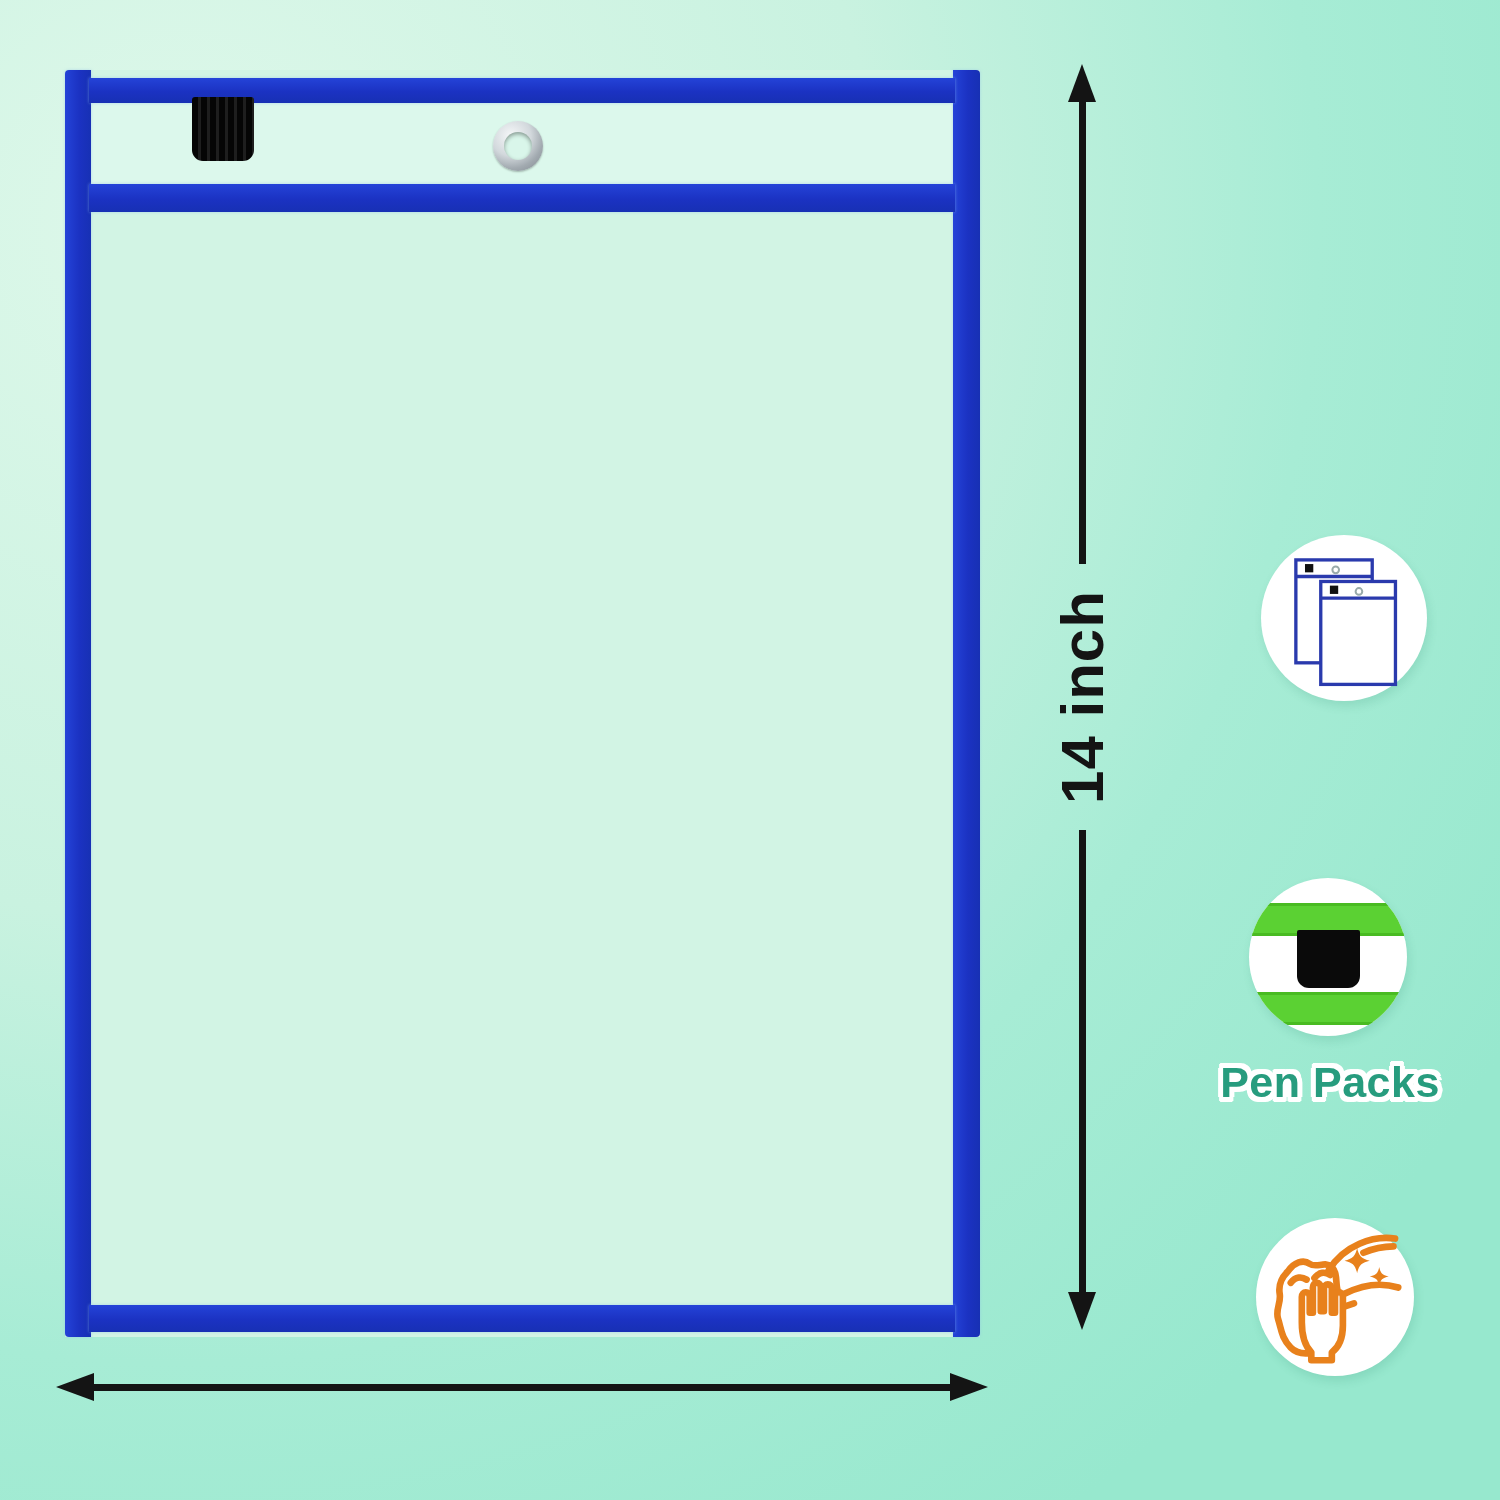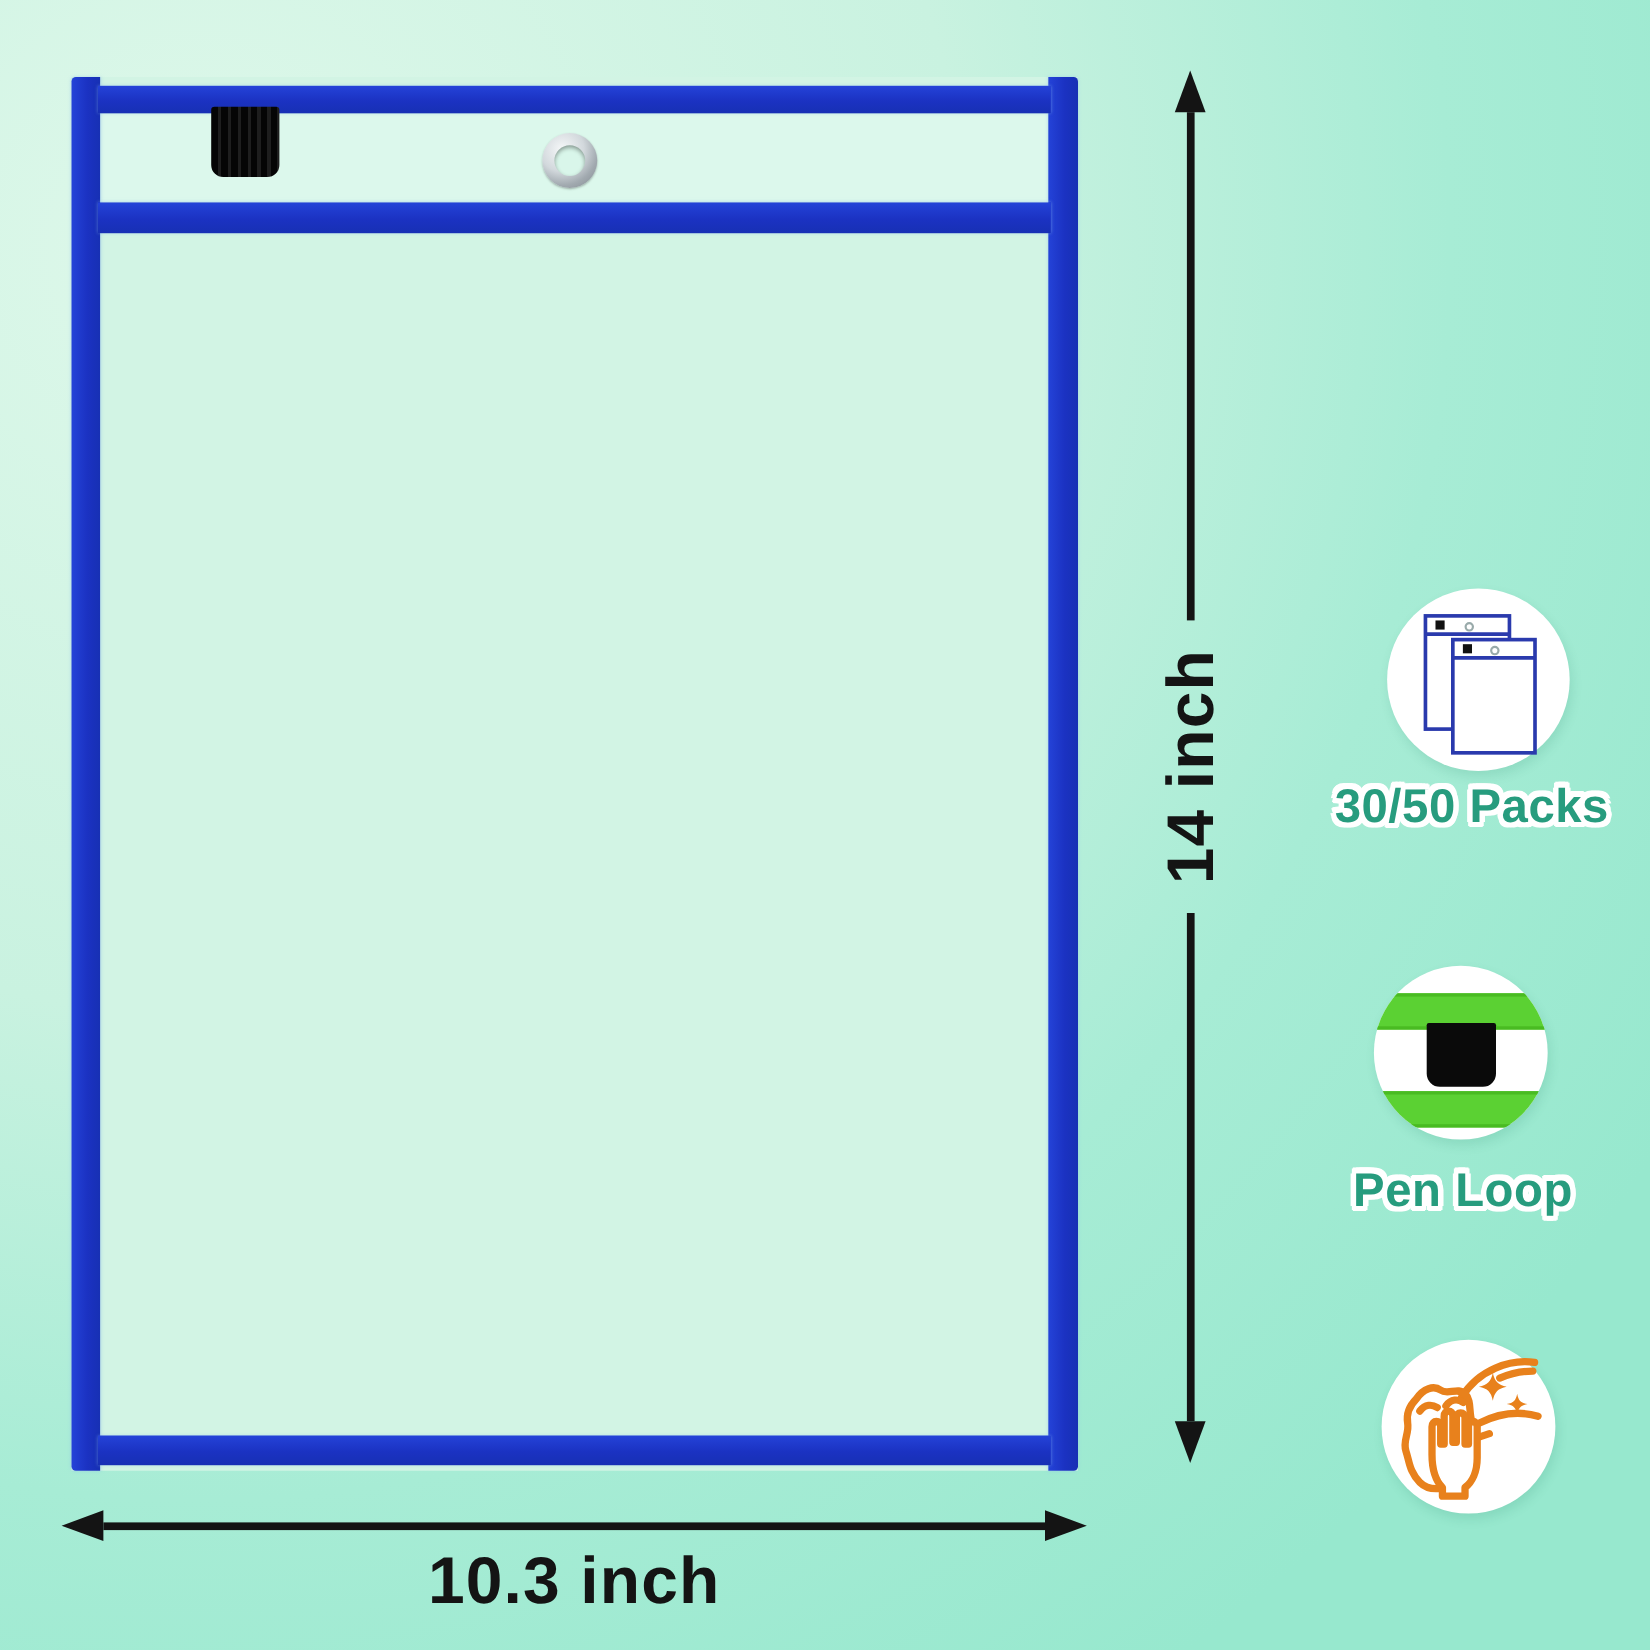--- a/index.html
+++ b/index.html
@@ -93,48 +93,46 @@
     </div>
     <div class="vline"></div>
     <div class="arrow-down"></div>
   </div>
 
   <div class="hdim">
     <div class="arrow-left"></div>
     <div class="hline"></div>
     <div class="arrow-right"></div>
   </div>
-  <div class="hlabel">10.3 inch</div>
 
   <div class="feat-circle circ-packs">
     <svg viewBox="0 0 100 100">
       <g fill="#fff" stroke="#2a3aad" stroke-width="2">
         <rect x="21" y="15" width="46" height="62"></rect>
       </g>
       <line x1="21" y1="25" x2="67" y2="25" stroke="#2a3aad" stroke-width="2"></line>
       <rect x="26.5" y="17.5" width="5" height="5" fill="#111"></rect>
       <circle cx="45" cy="21" r="2" fill="none" stroke="#9aa" stroke-width="1.2"></circle>
       <g fill="#fff" stroke="#2a3aad" stroke-width="2">
         <rect x="36" y="28" width="45" height="62"></rect>
       </g>
       <line x1="36" y1="38" x2="81" y2="38" stroke="#2a3aad" stroke-width="2"></line>
       <rect x="41.5" y="30.5" width="5" height="5" fill="#111"></rect>
       <circle cx="59" cy="34" r="2" fill="none" stroke="#9aa" stroke-width="1.2"></circle>
     </svg>
   </div>
-  <div class="feat-label label-packs">30/50 Packs</div>
 
   <div class="feat-circle circ-loop">
     <div>
       <div class="loop-bar loop-bar-top"></div>
       <div class="loop-tab"></div>
       <div class="loop-bar loop-bar-bottom"></div>
     </div>
   </div>
-  <div class="feat-label label-loop">Pen Loop</div>
+  <div class="feat-label label-loop">Pen Packs</div>
 
   <div class="feat-circle circ-erase">
     <svg viewBox="0 0 100 100">
       <g fill="none" stroke="#e8811c" stroke-width="4.2" stroke-linecap="round" stroke-linejoin="round">
         <path d="M46,33 C56,17 74,11 88,13"></path>
         <path d="M68,22 C75,19 82,18 87,18"></path>
         <path d="M56,48 C68,42 80,41 90,44"></path>
         <path d="M53,57 L62,54"></path>
         <path d="M20,34 C24,28 30,26 34,29 C38,32 44,27 48,31 C52,35 50,42 52,47 C54,52 48,56 50,62 C52,68 48,74 44,80 C40,86 28,88 22,82 C16,76 16,70 14,64 C12,58 16,54 15,48 C14,42 16,38 20,34 Z"></path>
         <path d="M22,41 C25,37 29,37 32,39"></path>

